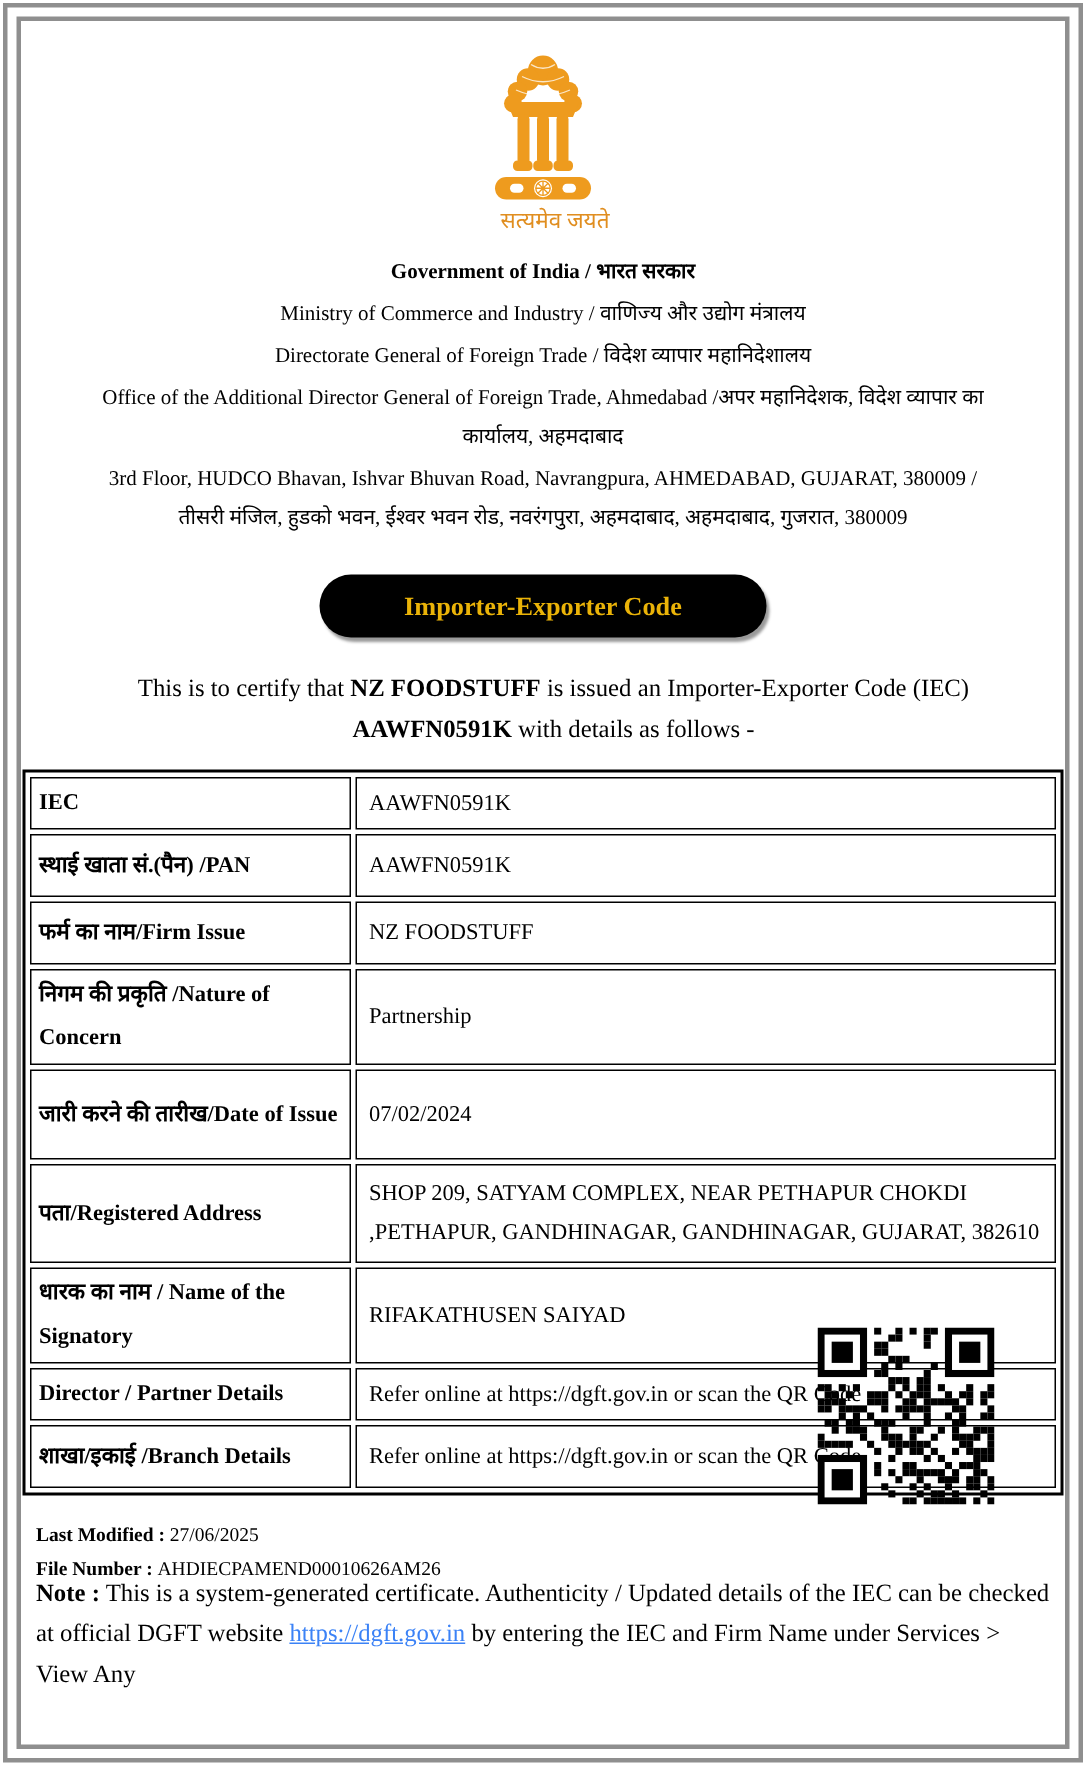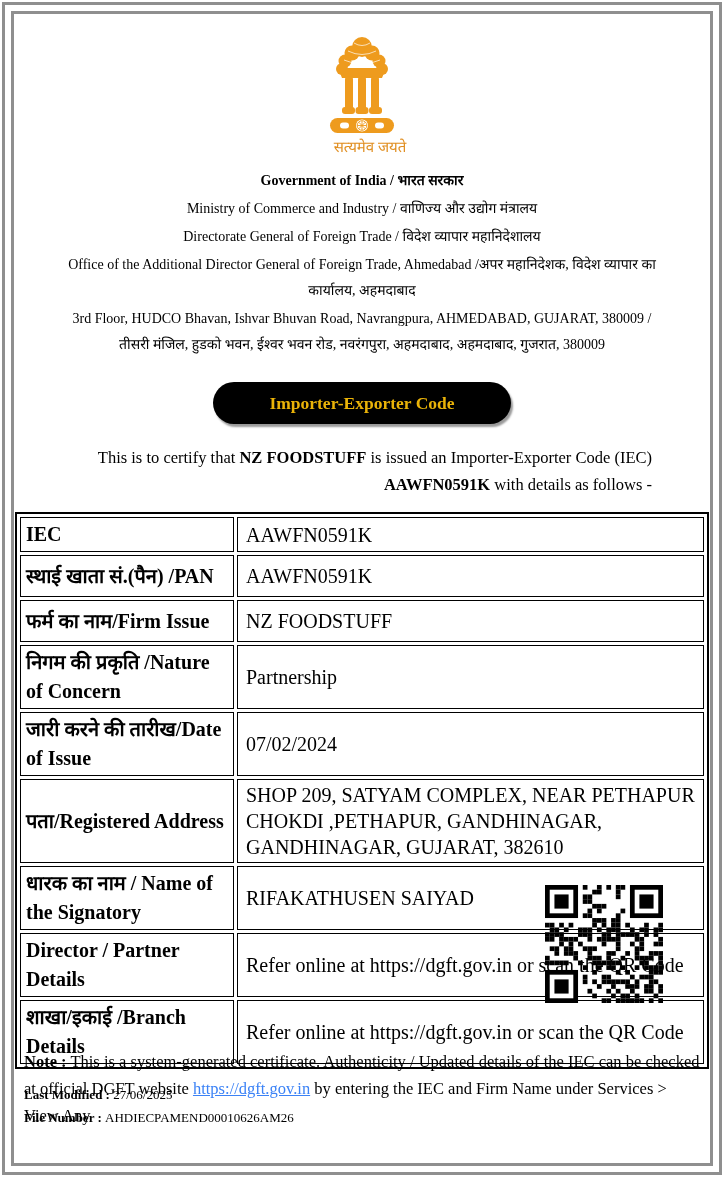--- a/index.html
+++ b/index.html
@@ -14,27 +14,27 @@
   .motto{color:#e08e20;font-size:15px;margin-top:2px;text-align:center;padding-left:16px;}
   .hline{font-size:14px;line-height:26px;margin:0;text-align:center;}
   .hline.first{margin-top:12px;font-weight:bold;}
   .hgroup p{margin:2px 0;}
   .banner{
     margin:24px auto 0;width:298px;height:42px;background:#000;color:#eab308;
     border-radius:26px;font-size:17.5px;font-weight:bold;text-align:center;
     line-height:42px;box-shadow:2px 3px 2px #9a9a9a;
   }
   .certify{
-    width:566px;margin:20px 0 14px 72px;font-size:16.5px;line-height:27px;text-align:right;
+    width:566px;margin:20px 0 14px 72px;font-size:16.5px;line-height:27px;text-align:center;
   }
   .certify b{font-weight:bold;}
   table.iec-table{
     margin:2px auto 0;width:694px;box-sizing:border-box;
     border:2px solid #000;border-collapse:separate;border-spacing:3px;
-    font-size:20px;
+    font-size:15px;
   }
   table.iec-table td{border:1.5px solid #000;vertical-align:middle;}
   td.lbl{width:202px;font-weight:bold;padding:2px 5px;line-height:29px;}
   td.val{padding:2px 8px;line-height:26px;}
   tr.r1{height:30px;} tr.r2{height:42px;} tr.r3{height:42px;} tr.r4{height:60px;}
   tr.r5{height:60px;margin-top:16px;} tr.r6{height:66px;} tr.r7{height:60px;} tr.r8{height:25px;} tr.r9{height:42px;}
   .meta{margin:14px 0 0 10px;font-size:13px;line-height:23px;}
   .meta .mlabel{font-weight:bold;}
   .qr{position:absolute;left:531px;top:871px;width:118px;height:118px;}
   .note{

